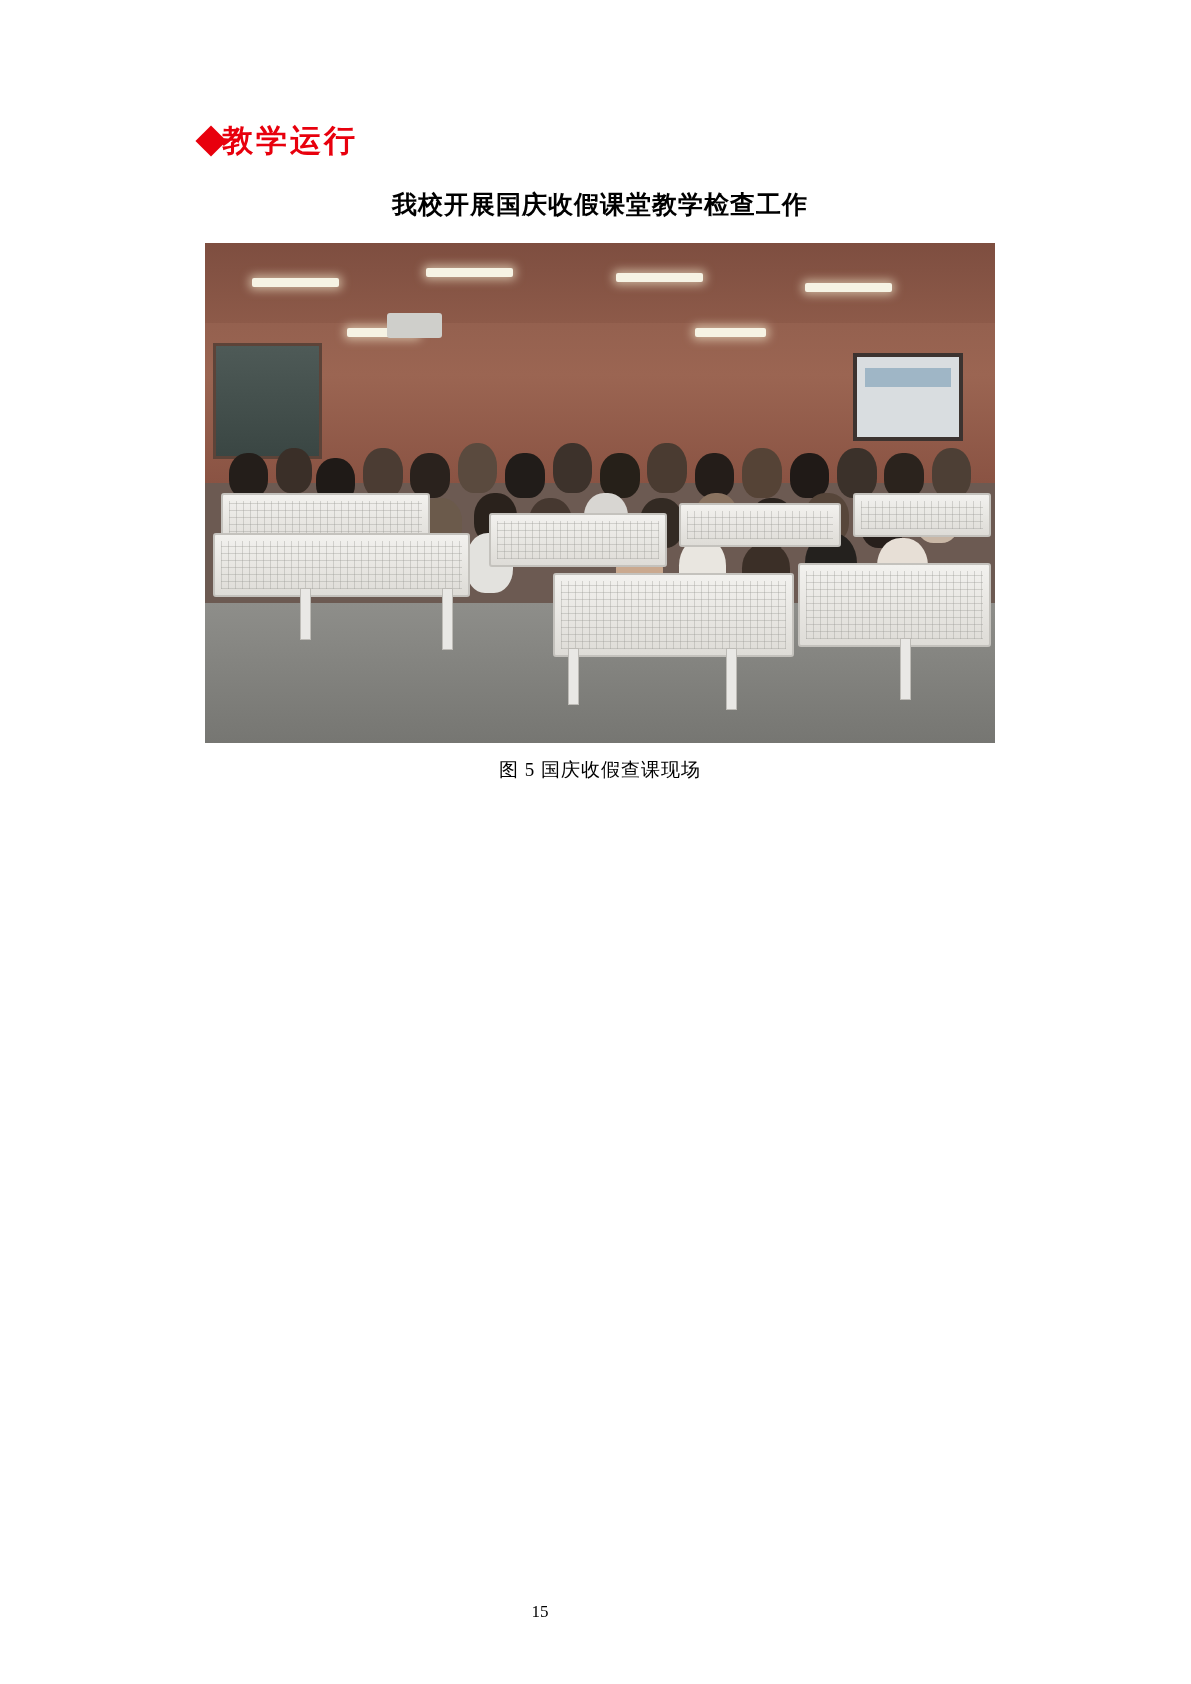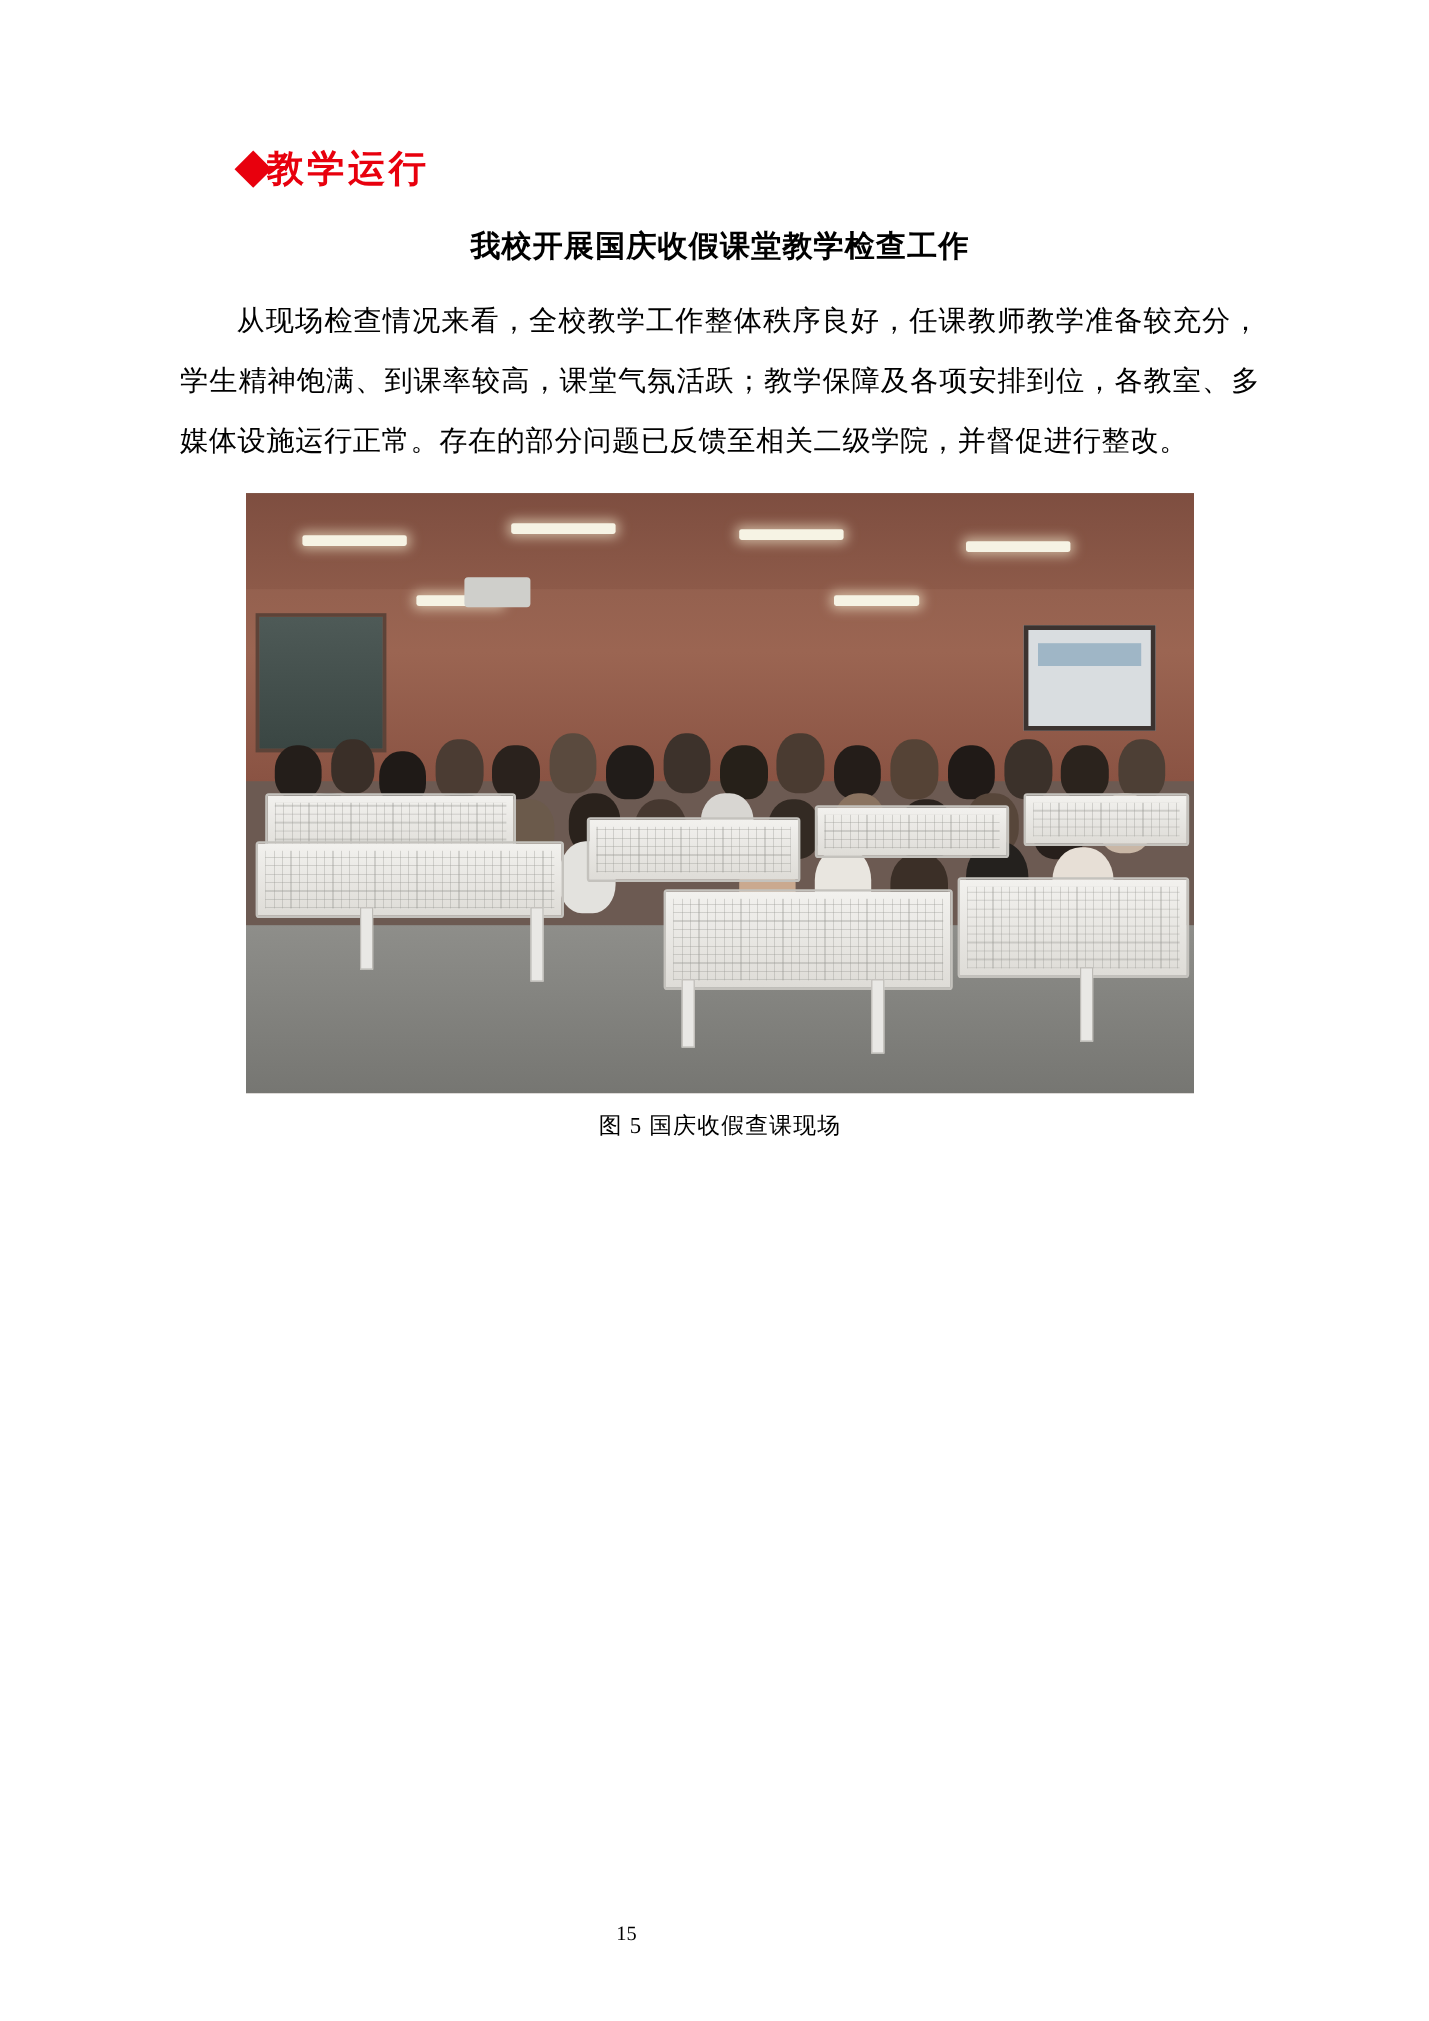--- a/index.html
+++ b/index.html
@@ -89,20 +89,21 @@
     letter-spacing: 1px;
   }
 
   .page-number {
     position: absolute;
     bottom: 62px;
     left: 0;
     width: 1044px;
     text-align: center;
     font-size: 17px;
+    padding-left: 18px;
   }
 
   
   .wall-back {
     position: absolute; left:0; top:0; width:100%; height:48%;
     background: linear-gradient(180deg,#8a5a4a 0%, #9b6552 55%, #8a5343 100%);
   }
   .ceiling {
     position:absolute; left:0; top:0; width:100%; height:16%;
     background: linear-gradient(180deg,#7e4e40 0%, #8d5a49 100%);
@@ -156,21 +157,20 @@
 
   <div class="content">
 
     <div class="section-heading">
       <span class="diamond-shape"></span>
       <span class="section-title">教学运行</span>
     </div>
 
     <div class="article-title">我校开展国庆收假课堂教学检查工作</div>
 
-    <p class="body-text">从现场检查情况来看，全校教学工作整体秩序良好，任课教师教学准备较充分，学生精神饱满、到课率较高，课堂气氛活跃；教学保障及各项安排到位，各教室、多媒体设施运行正常。存在的部分问题已反馈至相关二级学院，并督促进行整改。</p>
 
     <div class="figure">
       <div class="photo">
         <div class="wall-back"></div>
         <div class="ceiling"></div>
 
         <div class="ceil-light" style="left:6%;  top:7%;  width:11%;"></div>
         <div class="ceil-light" style="left:28%; top:5%;  width:11%;"></div>
         <div class="ceil-light" style="left:52%; top:6%;  width:11%;"></div>
         <div class="ceil-light" style="left:76%; top:8%;  width:11%;"></div>

